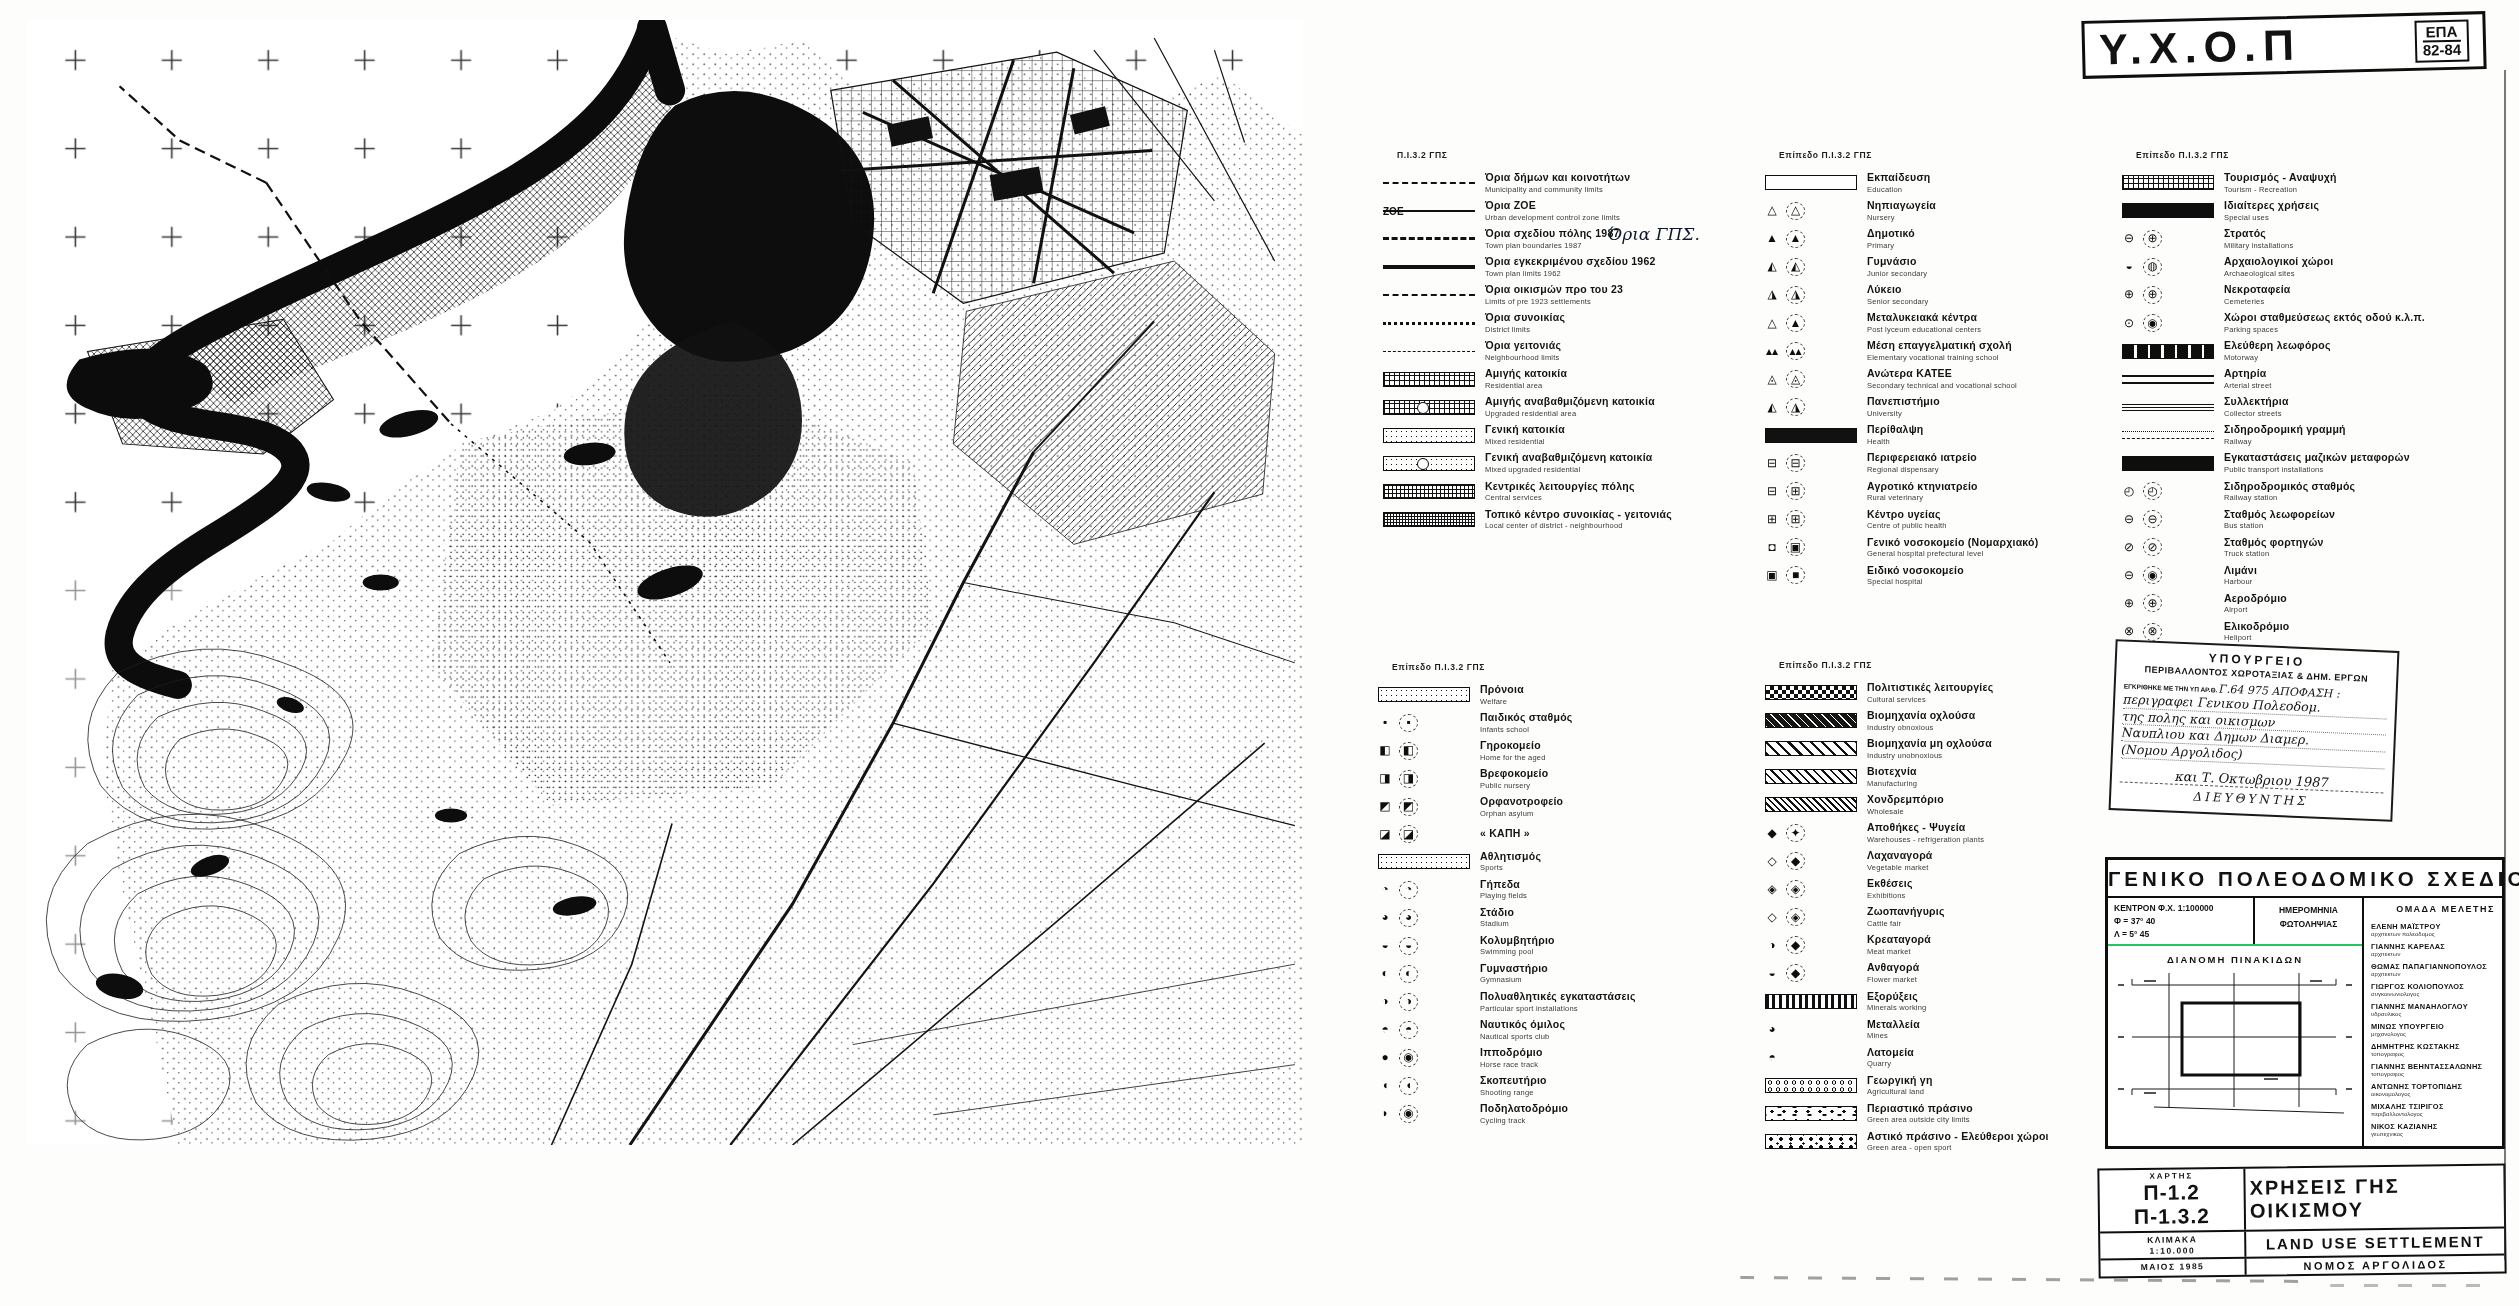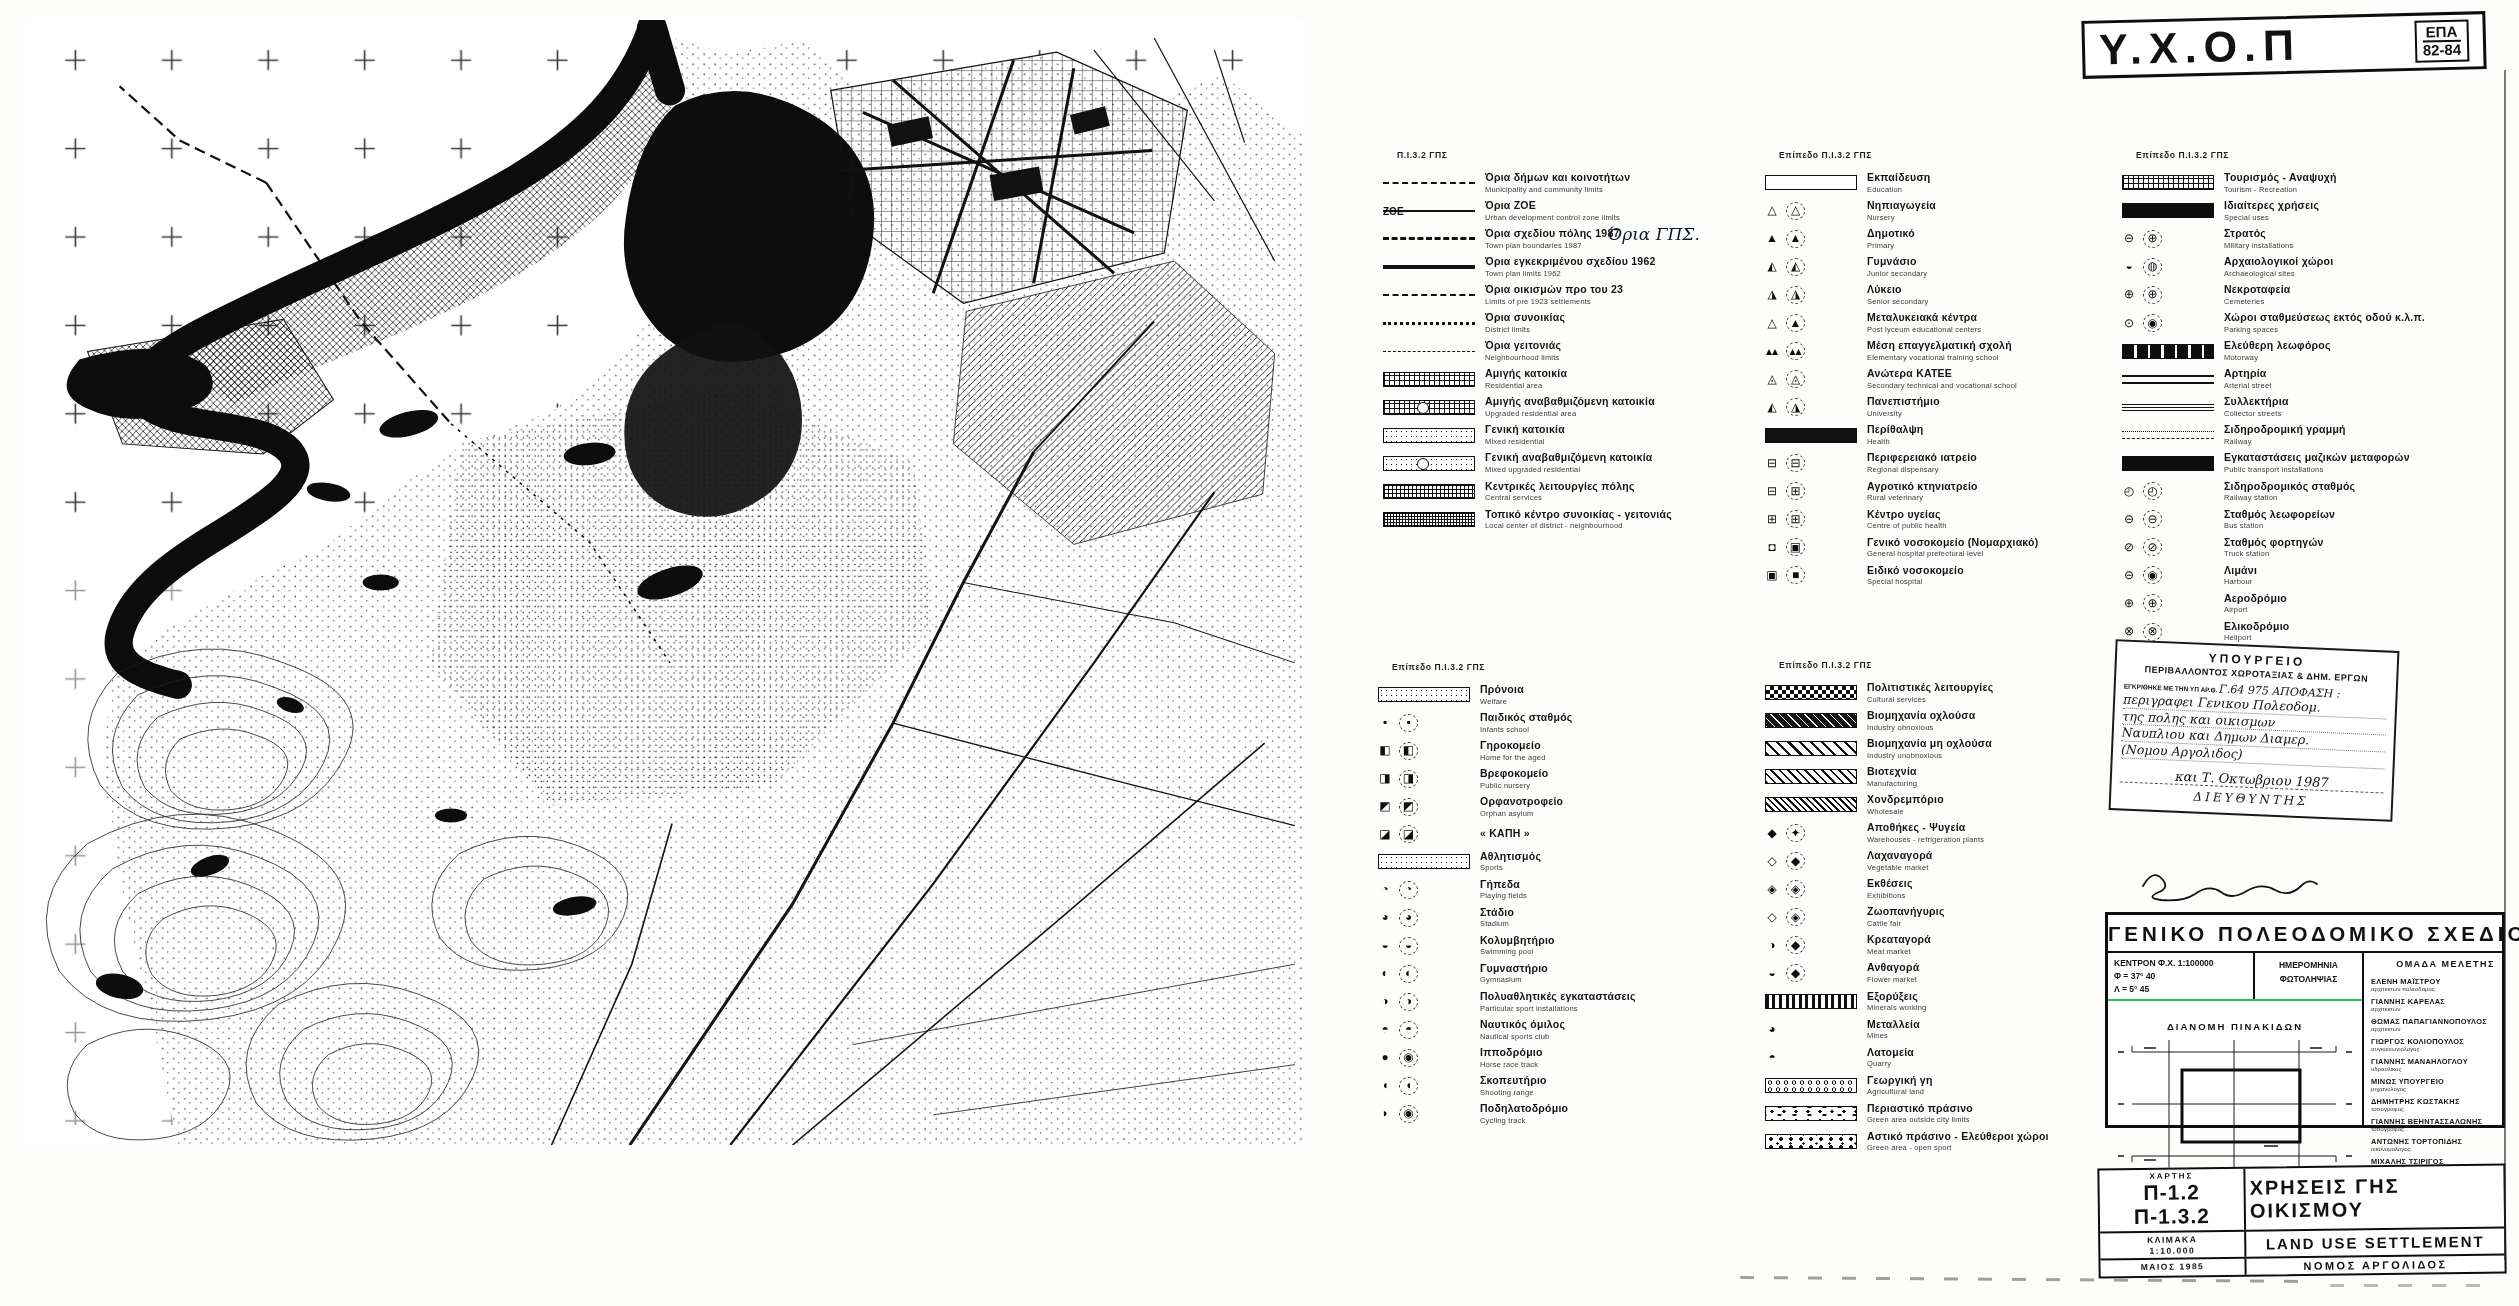--- a/index.html
+++ b/index.html
@@ -66,28 +66,28 @@
   .stamp .s1{text-align:center;font-size:12px;font-weight:900;letter-spacing:3px}
   .stamp .s2{text-align:center;font-size:9px;font-weight:900;letter-spacing:.5px;margin-top:2px}
   .stamp .s3{font-size:6.5px;font-weight:bold;margin-top:5px}
   .stamp .s3 span{font-family:"DejaVu Serif",serif;font-style:italic;font-size:11px;font-weight:normal}
   .hwline{font-family:"DejaVu Serif",serif;font-style:italic;font-size:12.5px;border-bottom:1px dotted #777;line-height:1.25;white-space:nowrap;overflow:hidden}
   .hwdate{font-family:"DejaVu Serif",serif;font-style:italic;font-size:13px;text-align:center;margin-top:8px;border-bottom:1px dashed #555}
   .hwrole{font-family:"DejaVu Serif",serif;font-style:italic;font-size:12px;text-align:center;letter-spacing:3px;margin:4px 0 2px}
   .sig{left:2135px;top:860px}
 
   
-  .tblock{left:2105px;top:912px;width:400px;height:216px;border:3px solid #0e0e0e;background:#fff;box-sizing:border-box;display:flex;flex-direction:column}
+  .tblock{left:2105px;top:857px;width:400px;height:292px;border:3px solid #0e0e0e;background:#fff;box-sizing:border-box;display:flex;flex-direction:column}
   .tb-title{border-bottom:2.5px solid #0e0e0e;font-size:20.5px;font-weight:900;letter-spacing:4px;text-align:center;padding:7px 0 5px;white-space:nowrap}
   .tb-body{flex:1;display:flex;min-height:0}
   .tb-left{flex:1;border-right:2.5px solid #0e0e0e;display:flex;flex-direction:column}
   .tb-cells{display:flex;border-bottom:2px solid #22c55e}
   .tb-cell1{flex:1.4;border-right:2px solid #0e0e0e;padding:4px 6px;font-size:8.5px;font-weight:bold;line-height:1.5}
   .tb-cell2{flex:1;padding:6px;font-size:8.5px;font-weight:bold;text-align:center;line-height:1.6}
-  .tb-diagram{flex:1;padding:16px 6px}
+  .tb-diagram{flex:1;padding:4px 6px}
   .tb-diagram .dlabel{font-size:9.5px;font-weight:900;letter-spacing:2px;text-align:center;margin:4px 0 2px}
   .tb-team{width:138px;padding:6px 7px;box-sizing:border-box}
   .team-h{font-size:9px;font-weight:900;letter-spacing:1.5px;text-align:right;margin-bottom:8px}
   .tmem{margin-bottom:5px}
   .tname{font-size:7.4px;font-weight:900;letter-spacing:.3px}
   .trole{font-size:6px;color:#333}
 
   
   .mtable{left:2098px;top:1166px;width:408px;border:2.5px solid #0e0e0e;background:#fff;transform:rotate(-0.7deg);box-sizing:border-box}
   .mt-row{display:flex;border-bottom:2px solid #0e0e0e}

